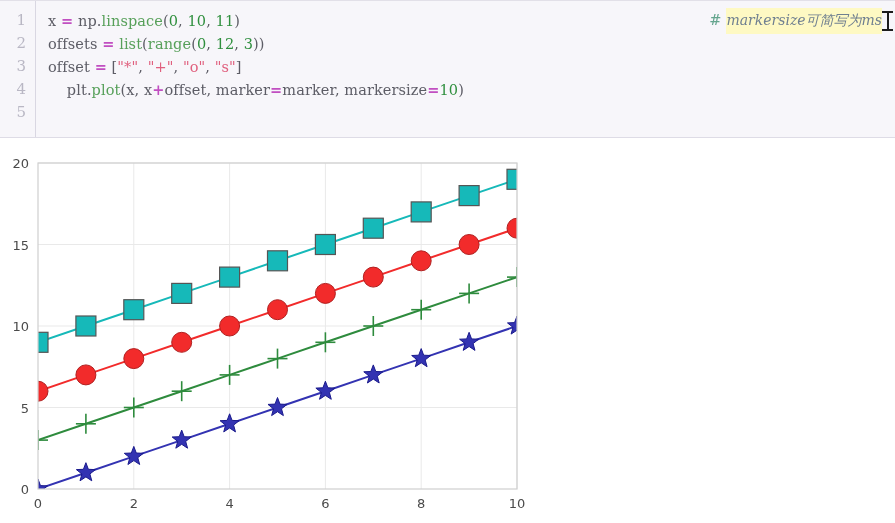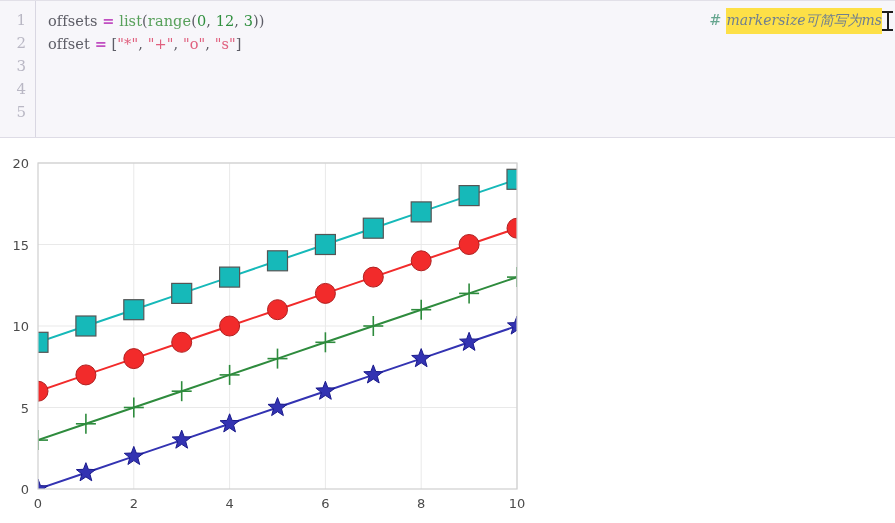--- a/index.html
+++ b/index.html
@@ -68,21 +68,21 @@
     font-size:14.5px;
     color:#64a58e;
     font-style:italic;
     padding-right:5px;
   }
   .t-comment{
     font-family:"DejaVu Serif", serif;
     font-size:14px;
     font-style:italic;
     color:#6f7f90;
-    background:#fde047;
+    background:#fef9c3;
     padding:1px 0 2px 0;
   }
   .caret{
     display:inline-block;
     width:11px;height:20px;
     position:relative;
     margin-left:0px;
   }
   .caret:before,.caret:after{
     content:"";position:absolute;left:0;width:11px;height:2px;background:#1c1c1c;
@@ -110,22 +110,24 @@
 
   <div class="code-block">
     <div class="gutter" id="gutter">
         <span class="ln">1</span>
         <span class="ln">2</span>
         <span class="ln">3</span>
         <span class="ln">4</span>
         <span class="ln">5</span>
       </div>
     <div class="code-lines" id="code-lines">
+      <div class="cl"><span class="t-plain">x </span><span class="t-op">=</span><span class="t-plain"> np.</span><span class="t-fn">linspace</span><span class="t-plain">(</span><span class="t-num">0</span><span class="t-plain">, </span><span class="t-num">10</span><span class="t-plain">, </span><span class="t-num">11</span><span class="t-plain">)</span></div>
         <div class="cl"><span class="t-plain">offsets </span><span class="t-op">=</span><span class="t-plain"> </span><span class="t-fn">list</span><span class="t-plain">(</span><span class="t-fn">range</span><span class="t-plain">(</span><span class="t-num">0</span><span class="t-plain">, </span><span class="t-num">12</span><span class="t-plain">, </span><span class="t-num">3</span><span class="t-plain">))</span></div>
         <div class="cl"><span class="t-plain">offset </span><span class="t-op">=</span><span class="t-plain"> [</span><span class="t-str">"*"</span><span class="t-plain">, </span><span class="t-str">"+"</span><span class="t-plain">, </span><span class="t-str">"o"</span><span class="t-plain">, </span><span class="t-str">"s"</span><span class="t-plain">]</span></div>
+        <div class="cl"><span class="t-plain">    plt.</span><span class="t-fn">plot</span><span class="t-plain">(x, x</span><span class="t-op">+</span><span class="t-plain">offset, marker</span><span class="t-op">=</span><span class="t-plain">marker, markersize</span><span class="t-op">=</span><span class="t-num">10</span><span class="t-plain">)</span></div>
         <div class="comment-wrap">
         <span class="t-hash">#</span><span class="t-comment">markersize可简写为ms</span><span class="caret"><i></i></span>
       </div>
     </div>
   </div>
 
   <div class="plot-area">
     <svg class="fig" width="895" height="384" id="chart-svg">
         <defs>
           <clipPath id="axbox">

